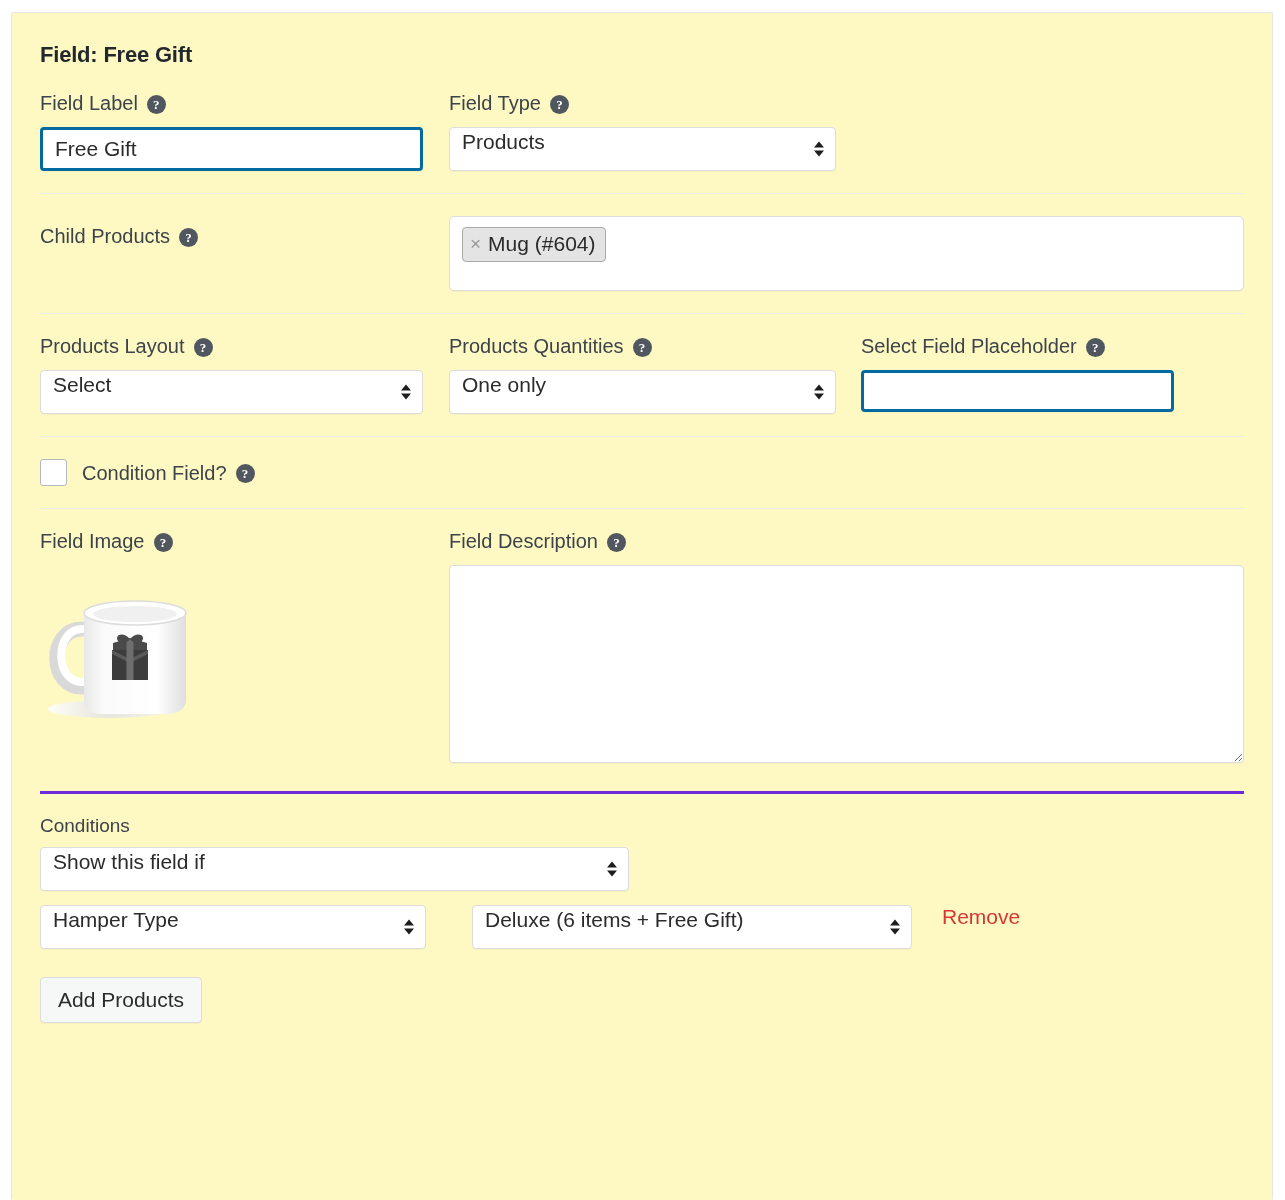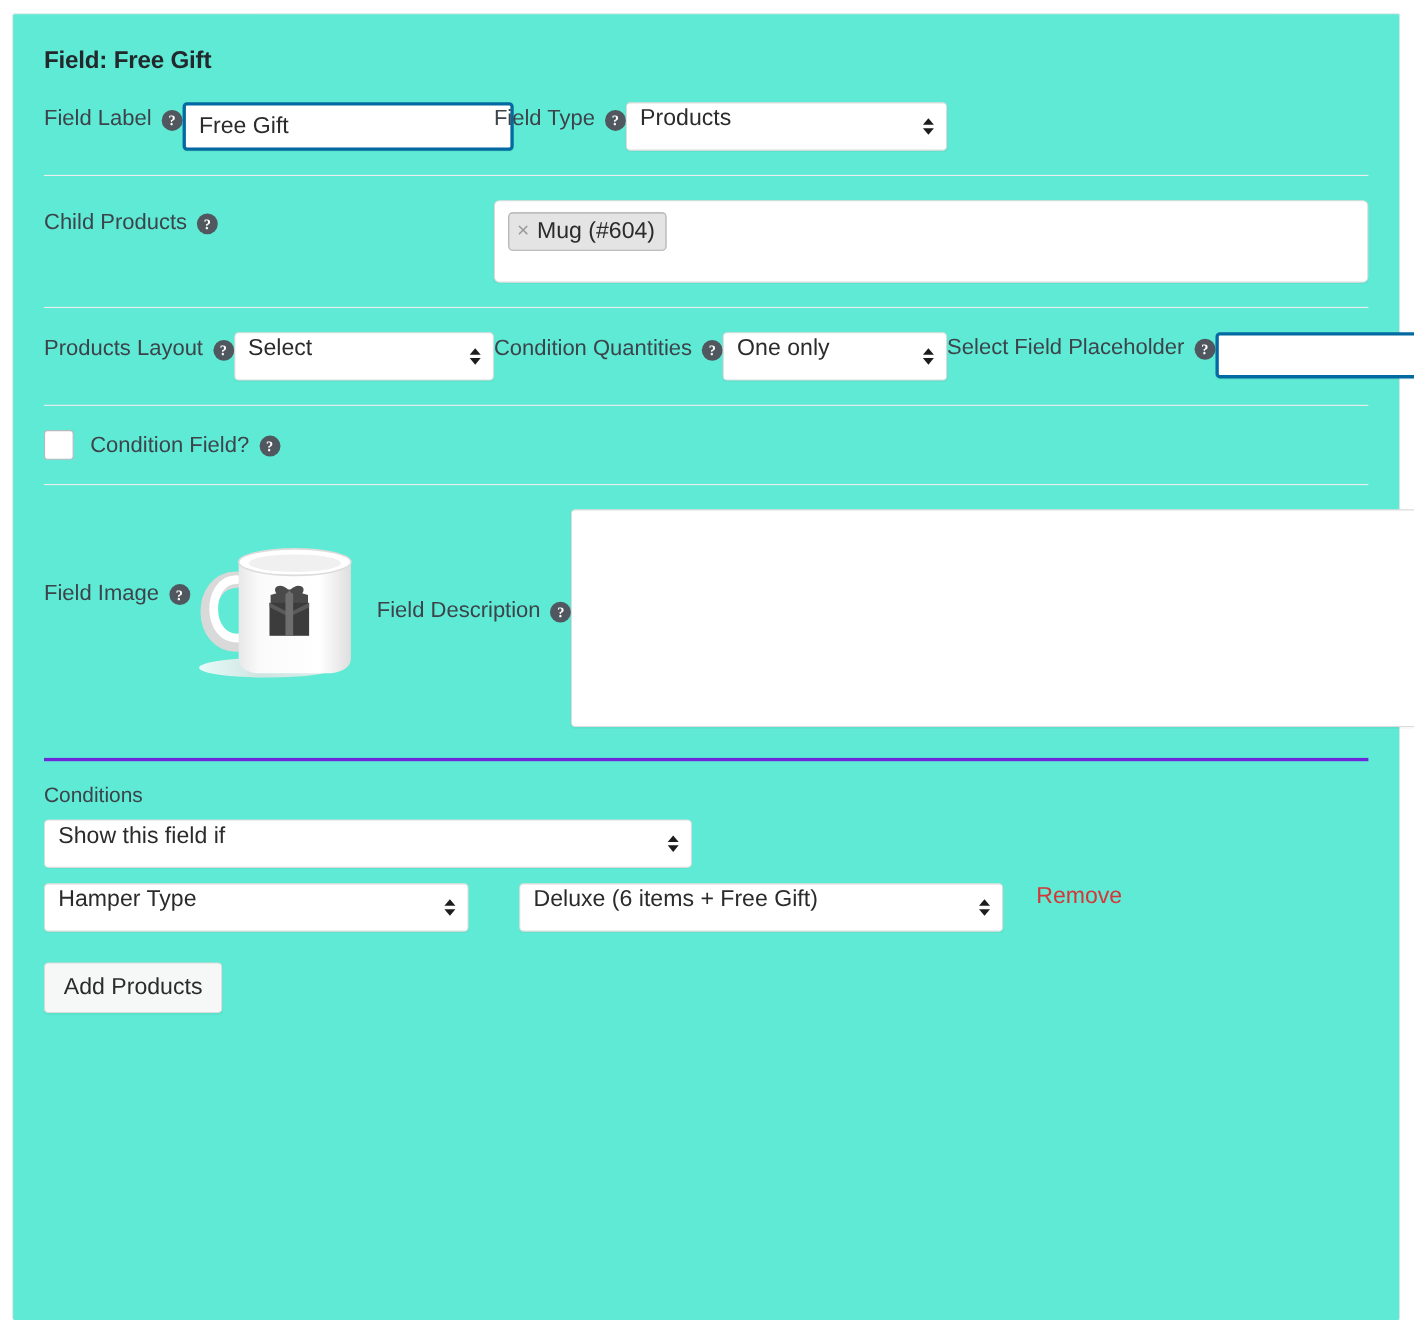--- a/index.html
+++ b/index.html
@@ -12,21 +12,21 @@
     font-family: "Liberation Sans", sans-serif;
     color: #32373c;
   }
 
   .panel {
     position: absolute;
     left: 11px;
     top: 12px;
     width: 1262px;
     min-height: 1188px;
-    background: #5eead4;
+    background: #fef9c3;
     border: 1px solid #e5e5e5;
     border-bottom: none;
     border-radius: 2px;
   }
 
   .panel-header {
     padding: 30px 28px 26px 28px;
   }
   .panel-title {
     font-size: 22px;
@@ -39,21 +39,21 @@
   .rows { padding: 0 28px; }
 
   .row {
     display: flex;
     align-items: flex-start;
     border-top: 1px solid #eeeeee;
     padding: 22px 0 22px 0;
   }
   .row.no-rule { border-top: none; }
 
-  .col { display: flex; flex-direction: row; }
+  .col { display: flex; flex-direction: column; }
   .col-label { width: 409px; }
   .col-type  { width: 412px; }
   .col-ph    { width: 320px; }
 
   .field-label {
     font-size: 20px;
     color: #3c434a;
     line-height: 1;
     margin-bottom: 14px;
     display: flex;
@@ -301,21 +301,21 @@
           </select>
           <span class="arrows">
               <i class="up"></i>
               <i class="down"></i>
             </span>
         </div>
       </div>
 
       <div class="col col-type">
         <div class="field-label">
-          <span>Condition Quantities</span>
+          <span>Products Quantities</span>
           <span class="help">?</span>
         </div>
         <div class="selectwrap" style="width:387px;">
           <select>
             <option>One only</option>
           </select>
           <span class="arrows">
               <i class="up"></i>
               <i class="down"></i>
             </span>

